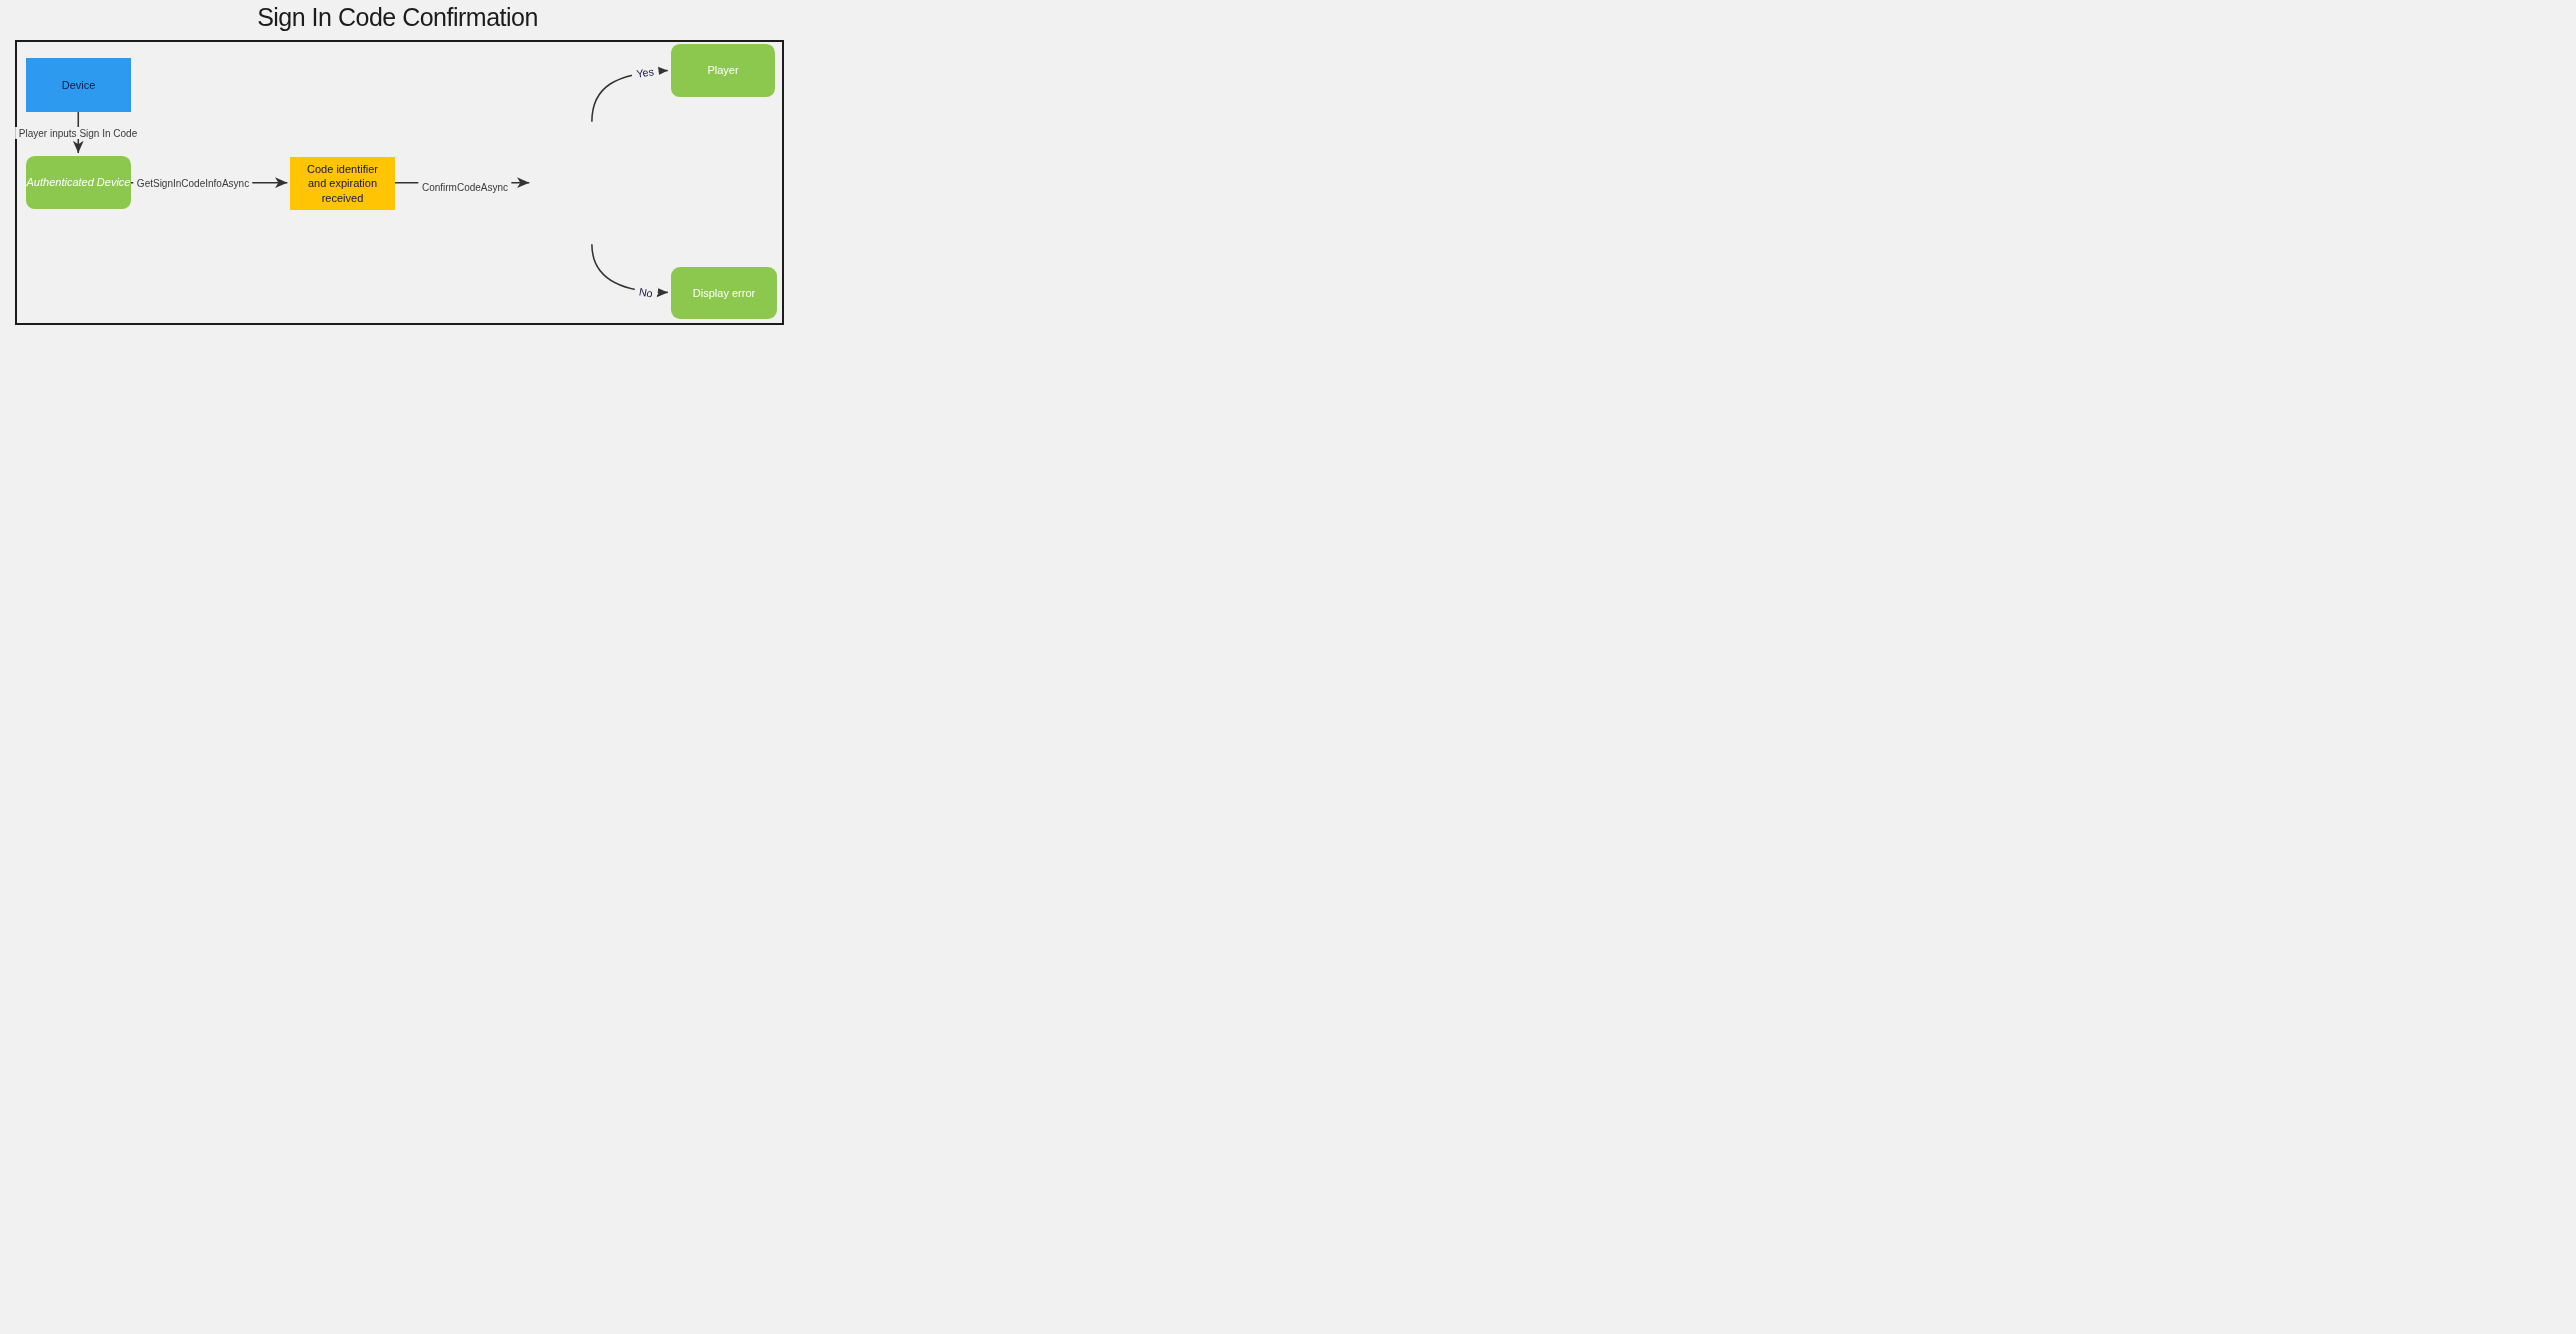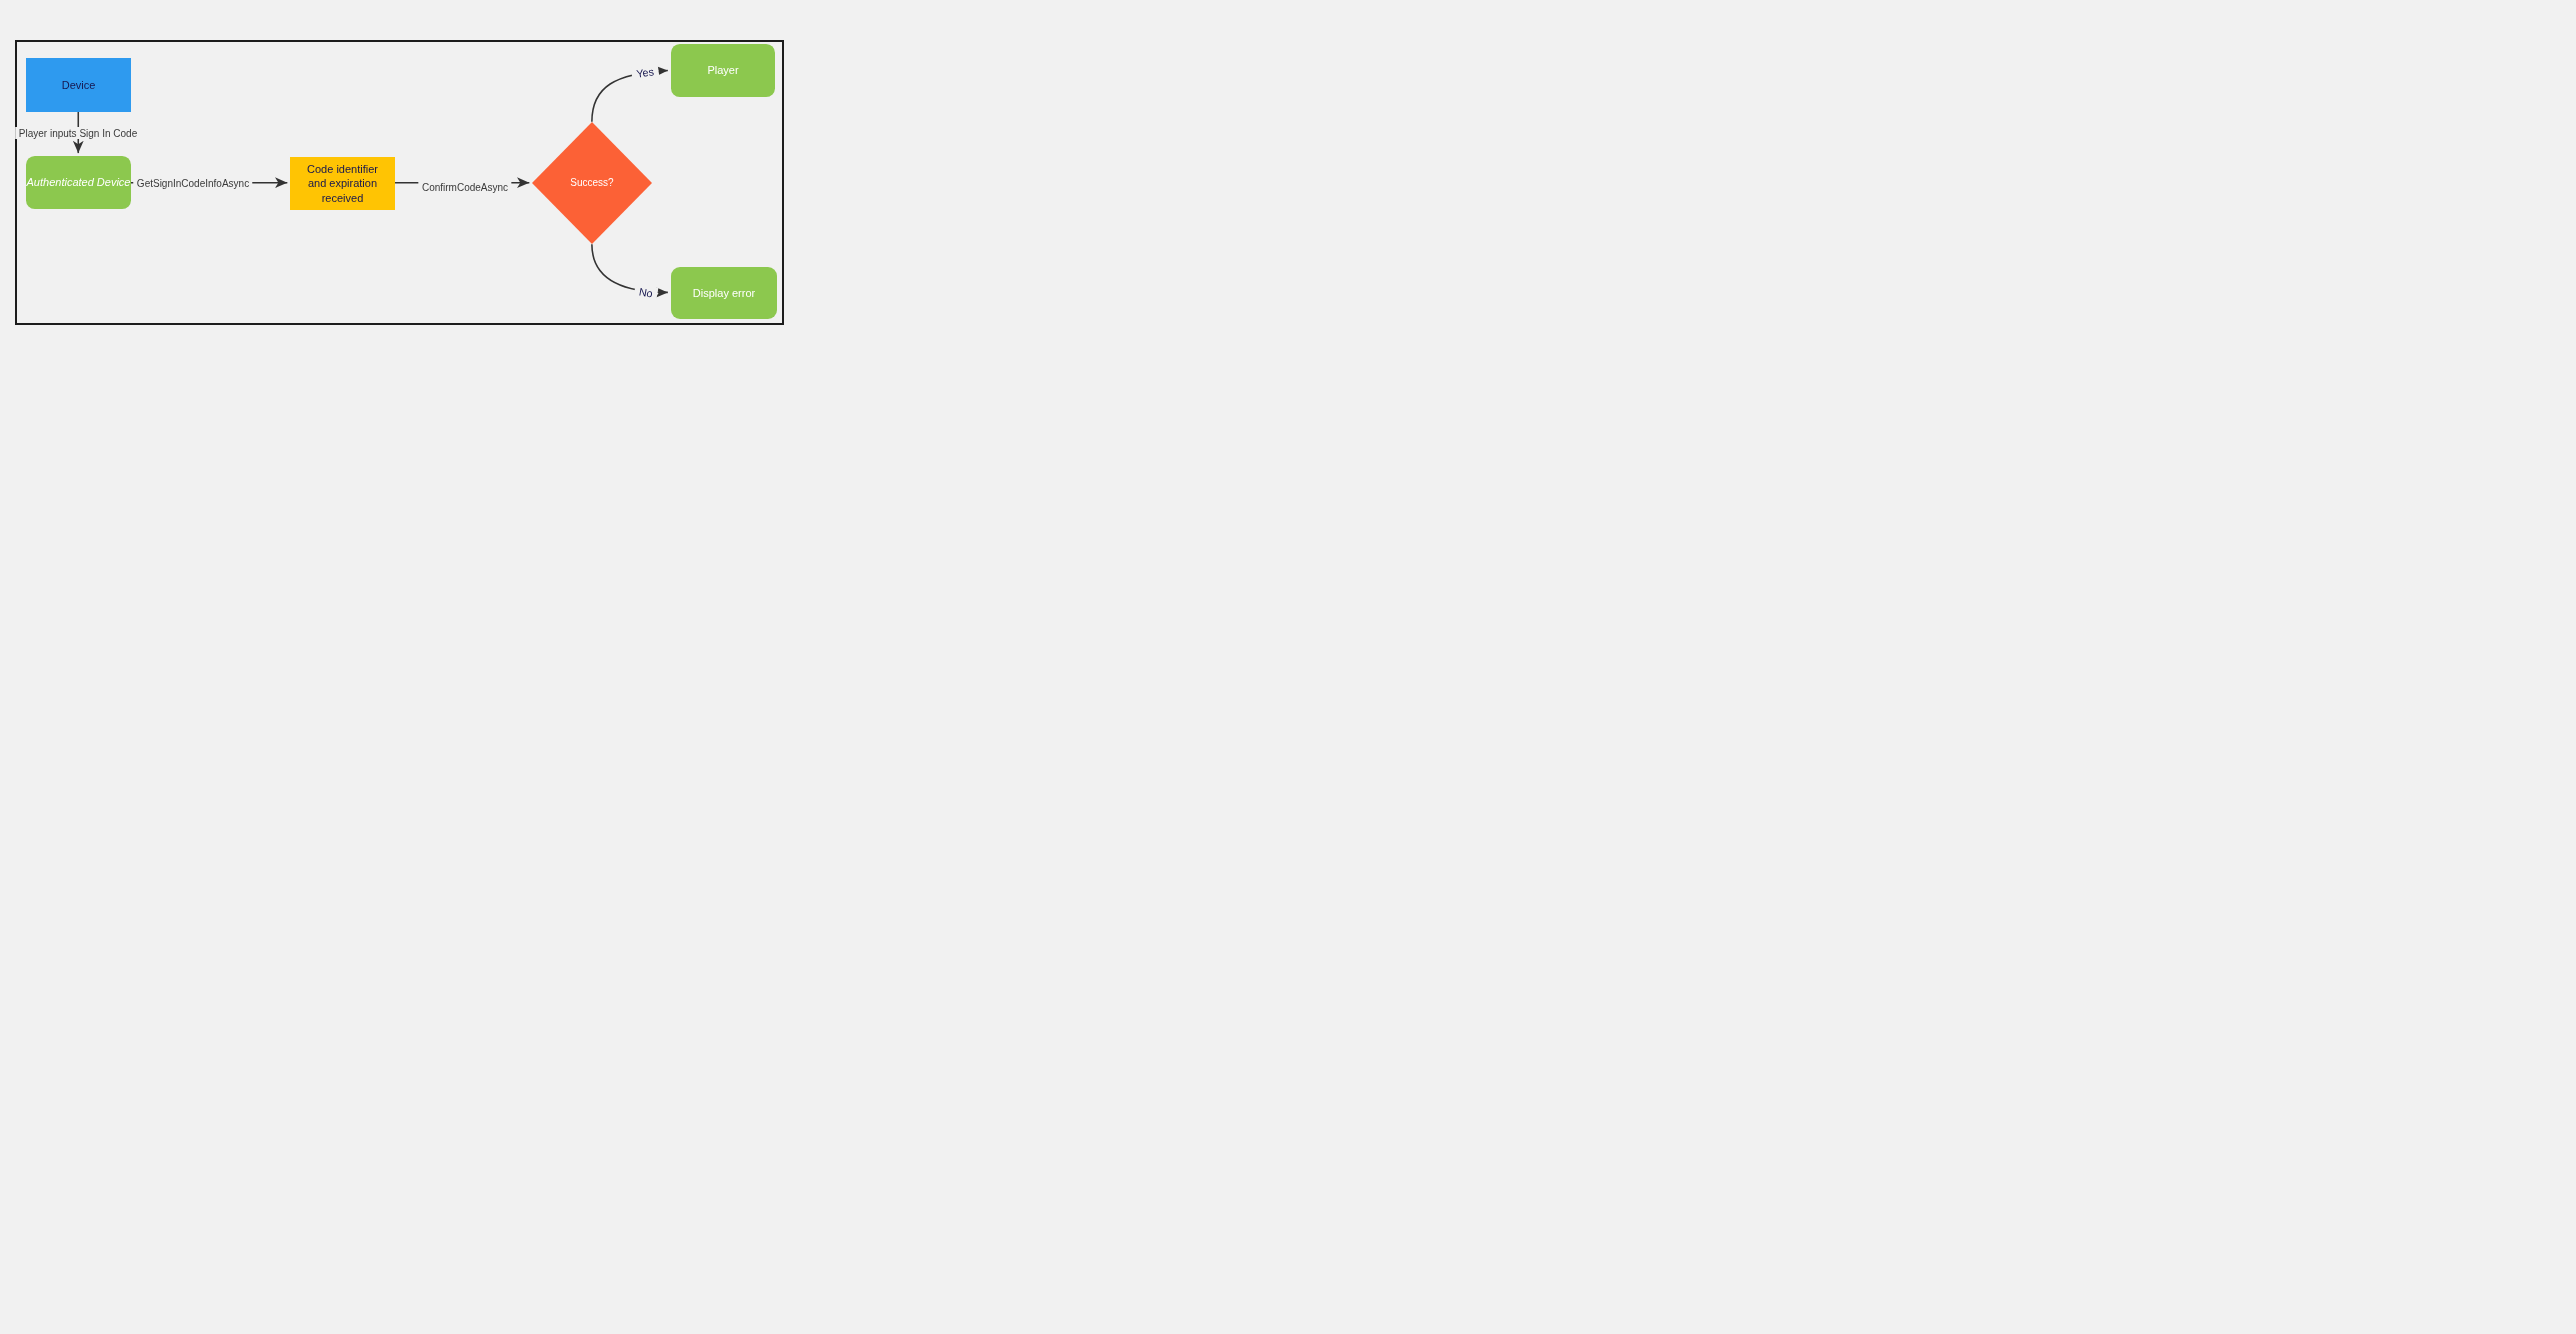--- a/index.html
+++ b/index.html
@@ -37,20 +37,21 @@
   .lbl-get{left:193px;top:183px;}
   .lbl-confirm{left:465px;top:187px;}
   .lbl-yes{left:645px;top:72px;transform:translate(-50%,-50%) rotate(-8deg);}
   .lbl-no{left:646px;top:292px;transform:translate(-50%,-50%) rotate(10deg);}
 </style>
 </head>
 <body>
 
 <div class="canvas">
 
+  <div class="title">Sign In Code Confirmation</div>
 
   <div class="frame"></div>
 
   <svg class="edges" viewBox="0 0 1544 648">
     <defs>
       <marker id="arrow" markerWidth="11" markerHeight="8" refX="8" refY="3.5" orient="auto" markerUnits="strokeWidth">
         <path d="M0,0 L8,3.5 L0,7 L2.2,3.5 Z" fill="#333333"></path>
       </marker>
     </defs>
     <path d="M 152 216 V 297" fill="none" stroke="#333333" stroke-width="3" marker-end="url(#arrow)"></path>
@@ -65,23 +66,20 @@
   </div>
 
   <div class="node node-auth">
     <span>Authenticated Device</span>
   </div>
 
   <div class="node node-code">
     <span>Code identifier and expiration received</span>
   </div>
 
-  <div class="node node-decision">
-    <span>Success?</span>
-  </div>
 
   <div class="node node-success">
     <span>Player</span>
   </div>
 
   <div class="node node-error">
     <span>Display error</span>
   </div>
 
   <div class="edge-label lbl-player-inputs">Player inputs Sign In Code</div>

